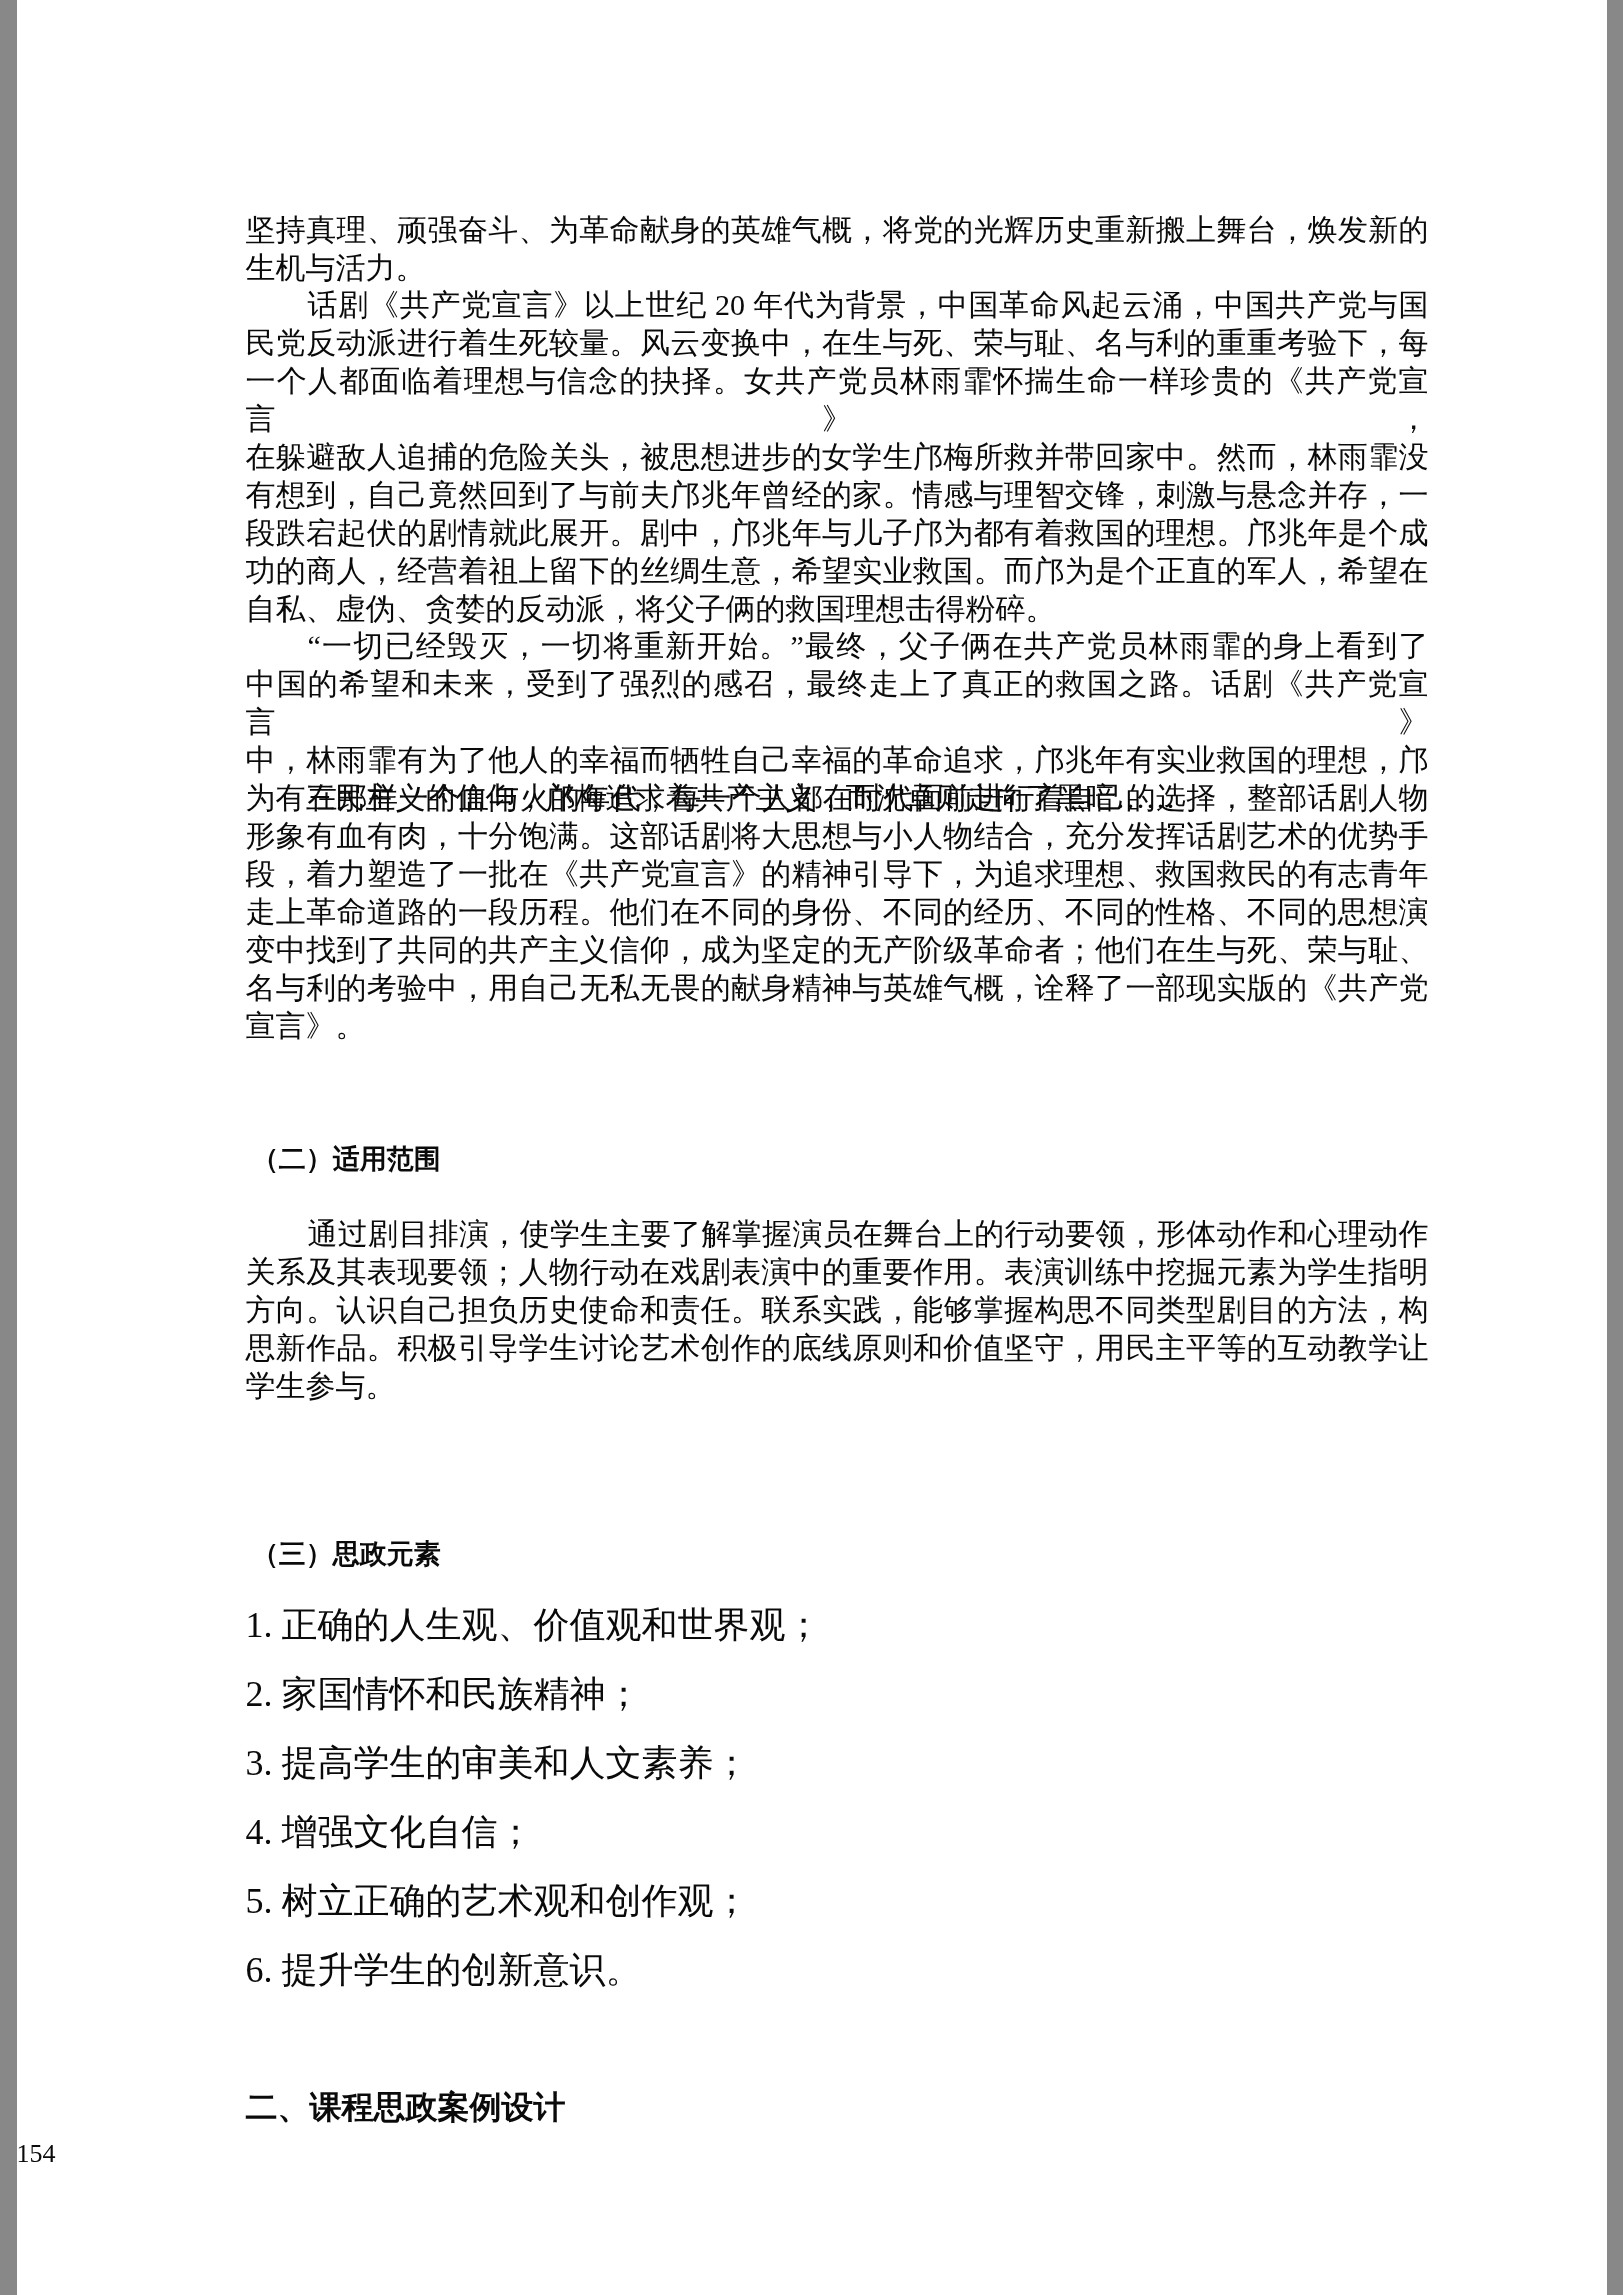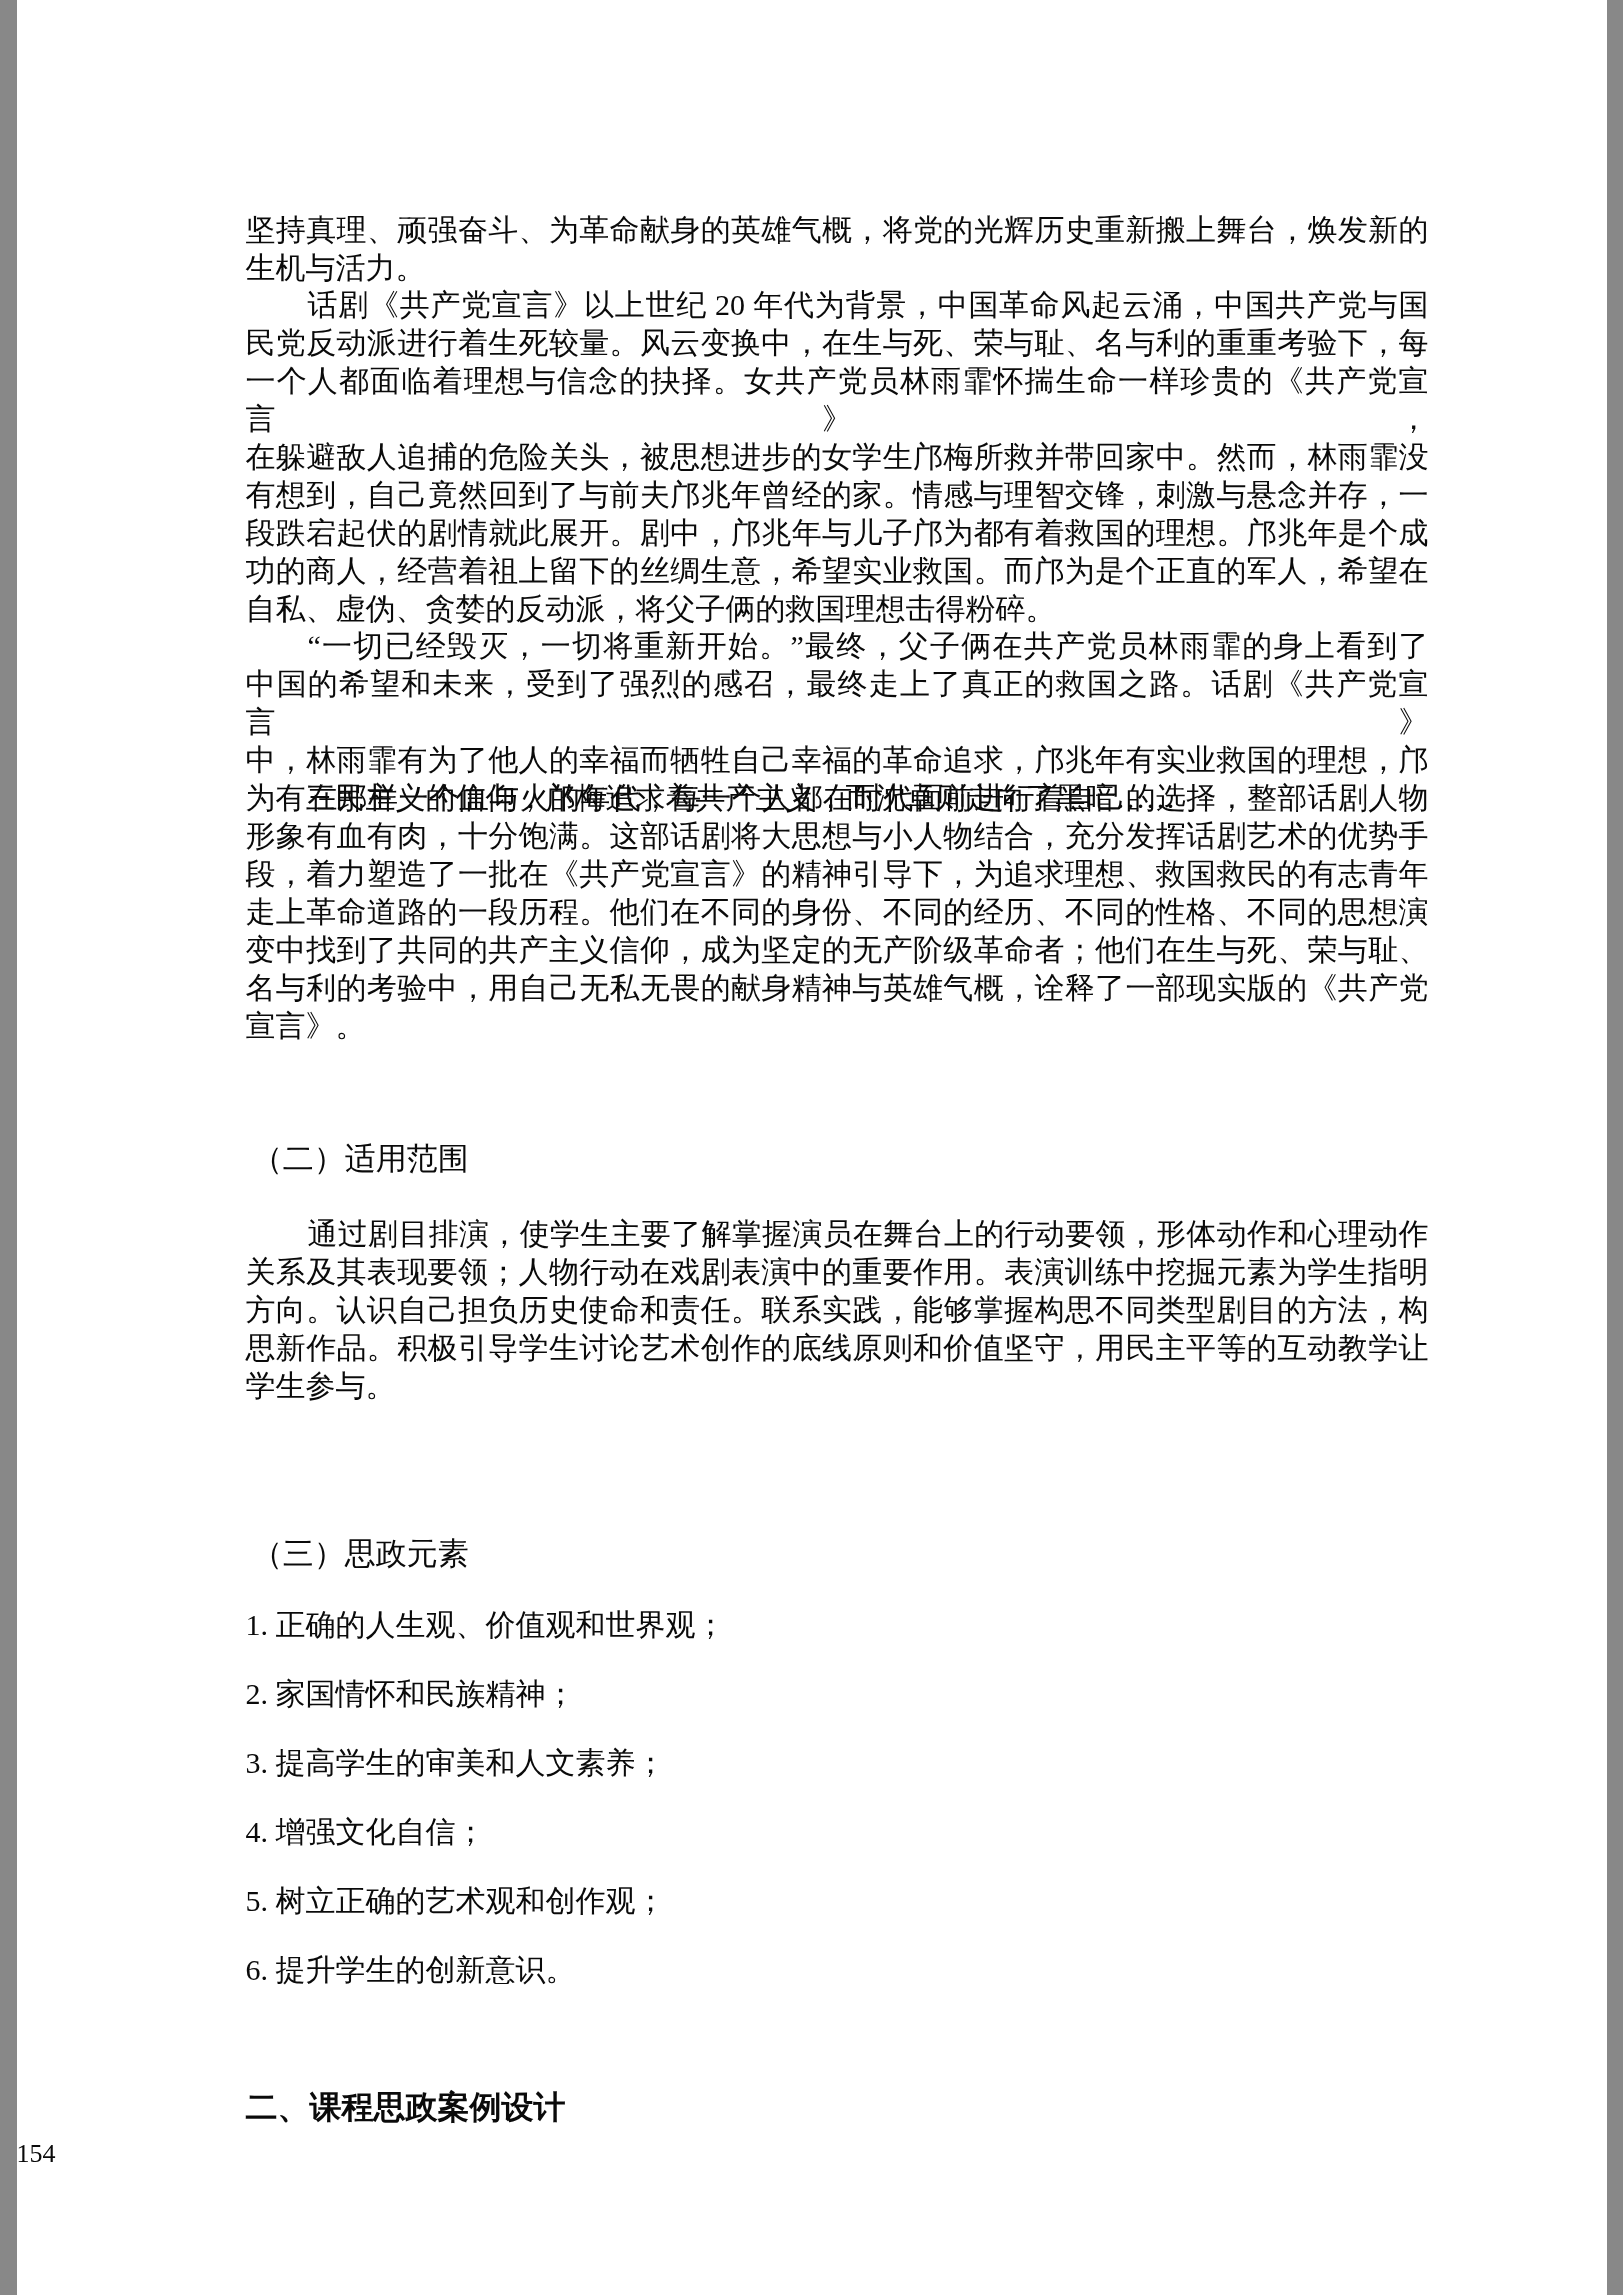--- a/index.html
+++ b/index.html
@@ -17,34 +17,34 @@
     left:229px;
     width:1183px;
     font-size:30px;
     line-height:38px;
     color:#0a0a0a;
   }
   .line{text-align:justify;}
   .line.j{text-align-last:justify;}
   .line.ind{text-indent:62px;}
   .heading{
-    font-weight:normal;
-    font-size:31px;
+    font-weight:bold;
+    font-size:27px;
     padding-left:6.3px;
   }
   .heading.flush{padding-left:0;}
   .bottom-heading{
     font-weight:bold;
     font-size:32px;
   }
   .list-item{
     position:absolute;
     left:229px;
     width:1183px;
-    font-size:30px;
+    font-size:36px;
     line-height:38px;
     color:#0a0a0a;
     text-align:left;
   }
   .page-number{
     position:absolute;
     left:0;top:2139px;
     width:1624px;
     text-align:left;
     font-size:26px;

